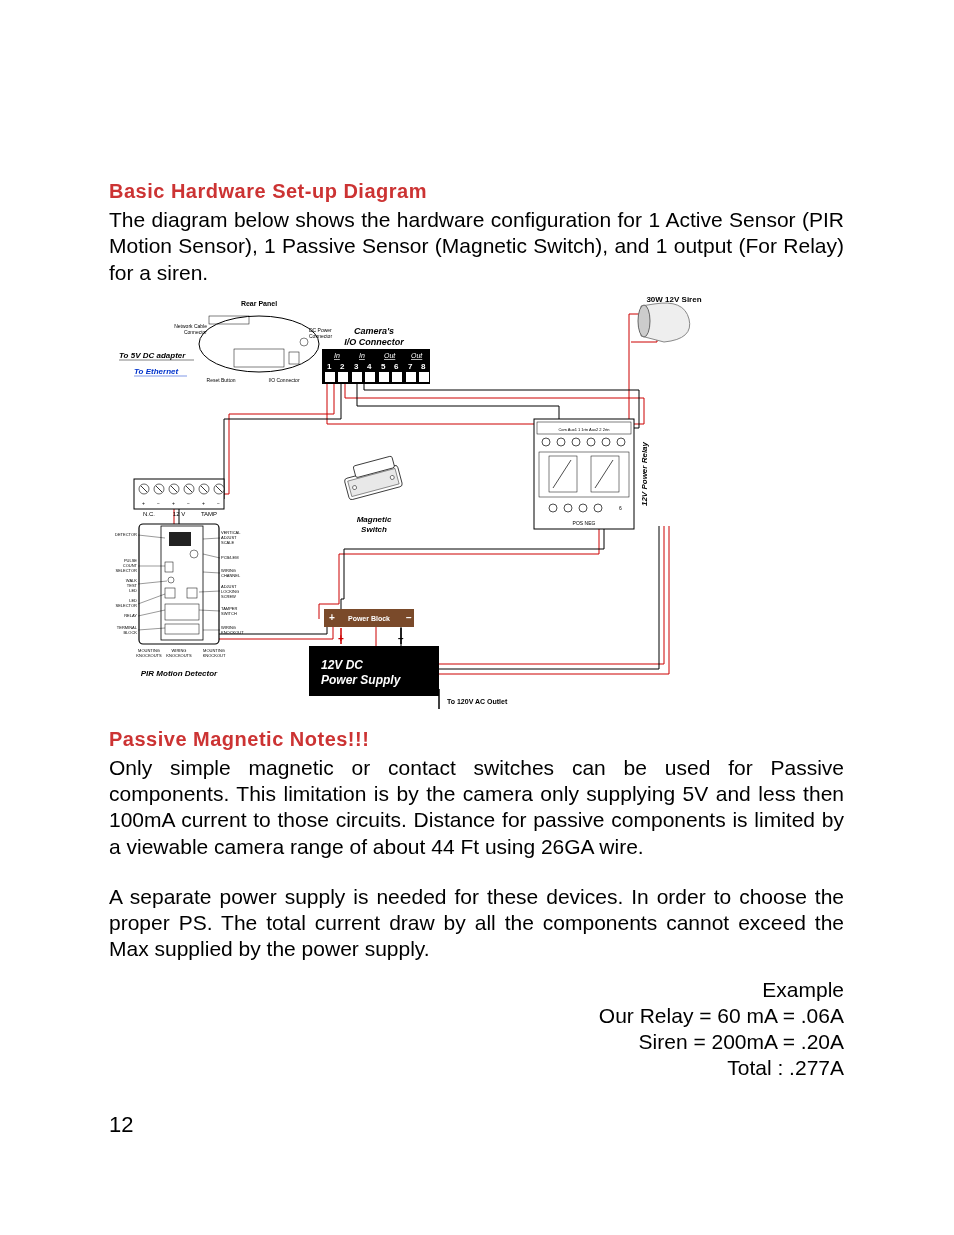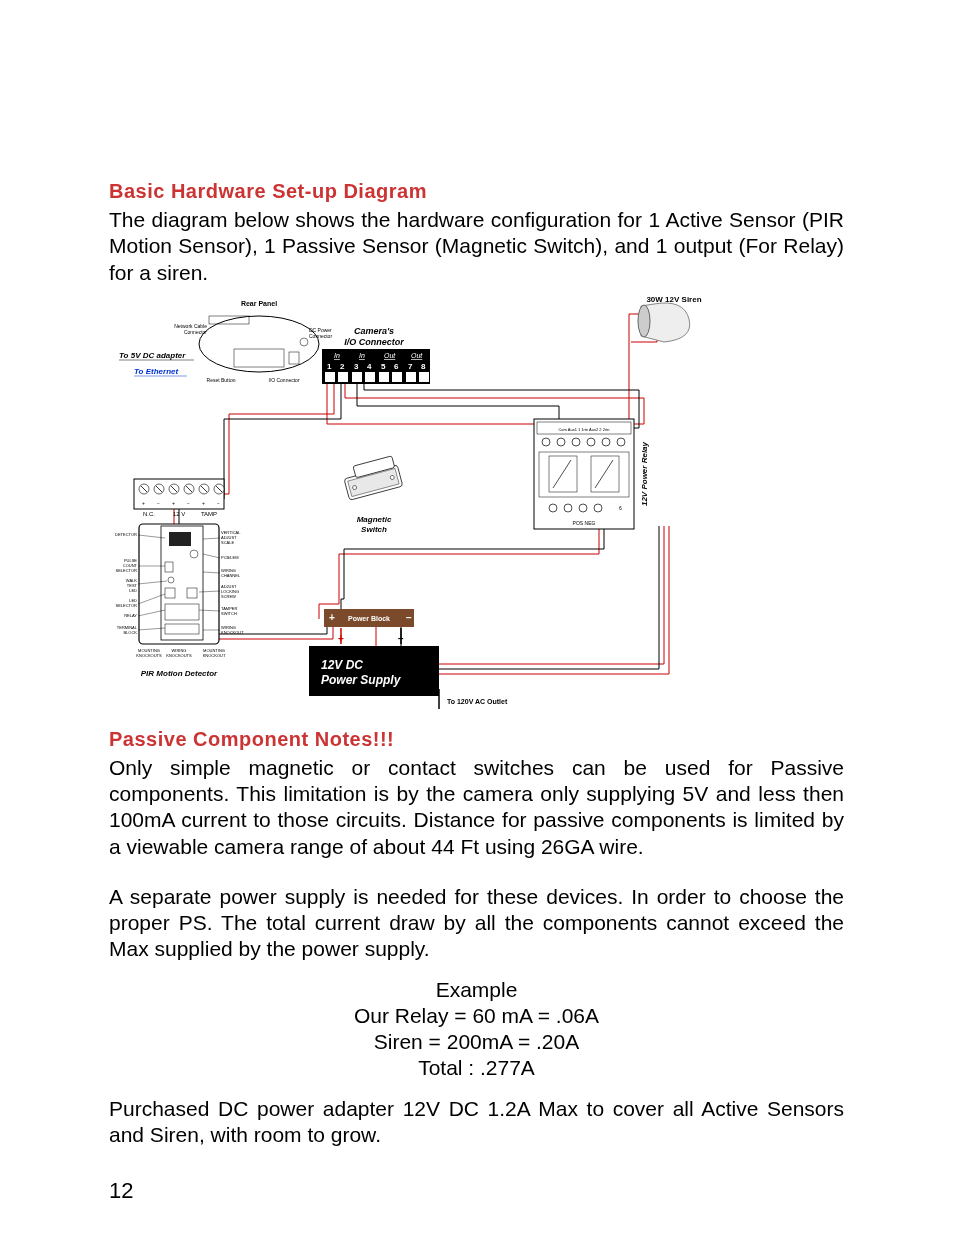--- a/index.html
+++ b/index.html
@@ -20,21 +20,21 @@
     margin: 0 0 4px 0;
     letter-spacing: 0.5px;
   }
   p.body {
     font-size: 21px;
     line-height: 1.25;
     margin: 0 0 8px 0;
     text-align: justify;
   }
   p.left {
-    text-align: center;
+    text-align: right;
   }
   .diagram-wrap {
     width: 640px;
     margin: 6px 0 10px 0;
   }
   .page-num {
     font-size: 22px;
     margin-top: 30px;
   }
   .section-gap {
@@ -277,28 +277,27 @@
       <g>
         <rect x="200" y="352" width="130" height="50" fill="#000"></rect>
         <text x="212" y="375" font-size="12" fill="#fff" font-weight="bold" font-style="italic">12V DC</text>
         <text x="212" y="390" font-size="12" fill="#fff" font-weight="bold" font-style="italic">Power Supply</text>
         <line x1="330" y1="395" x2="330" y2="415" stroke="#000" stroke-width="1.5"></line>
         <text x="338" y="410" font-size="7" font-weight="bold">To 120V AC Outlet</text>
       </g>
     </svg>
   </div>
 
-  <h2 class="red">Passive Component Notes!!!</h2>
+  <h2 class="red">Passive Magnetic Notes!!!</h2>
   <p class="body">Only simple magnetic or contact switches can be used for Passive components. This limitation is by the camera only supplying 5V and less then 100mA current to those circuits. Distance for passive components is limited by a viewable camera range of about 44 Ft using 26GA wire.</p>
 
   <div class="section-gap"></div>
 
   <p class="body">A separate power supply is needed for these devices. In order to choose the proper PS. The total current draw by all the components cannot exceed the Max supplied by the power supply.</p>
 
   <p class="body left" style="margin-top:14px;margin-bottom:0">Example</p>
   <p class="body left" style="margin:0">Our Relay = 60 mA = .06A</p>
   <p class="body left" style="margin:0">Siren = 200mA = .20A</p>
   <p class="body left" style="margin:0 0 14px 0">Total : .277A</p>
 
-  <p class="body">Purchased DC power adapter 12V DC 1.2A Max to cover all Active Sensors and Siren, with room to grow.</p>
 
   <div class="page-num">12</div>
 </div>
 
 </body></html>

